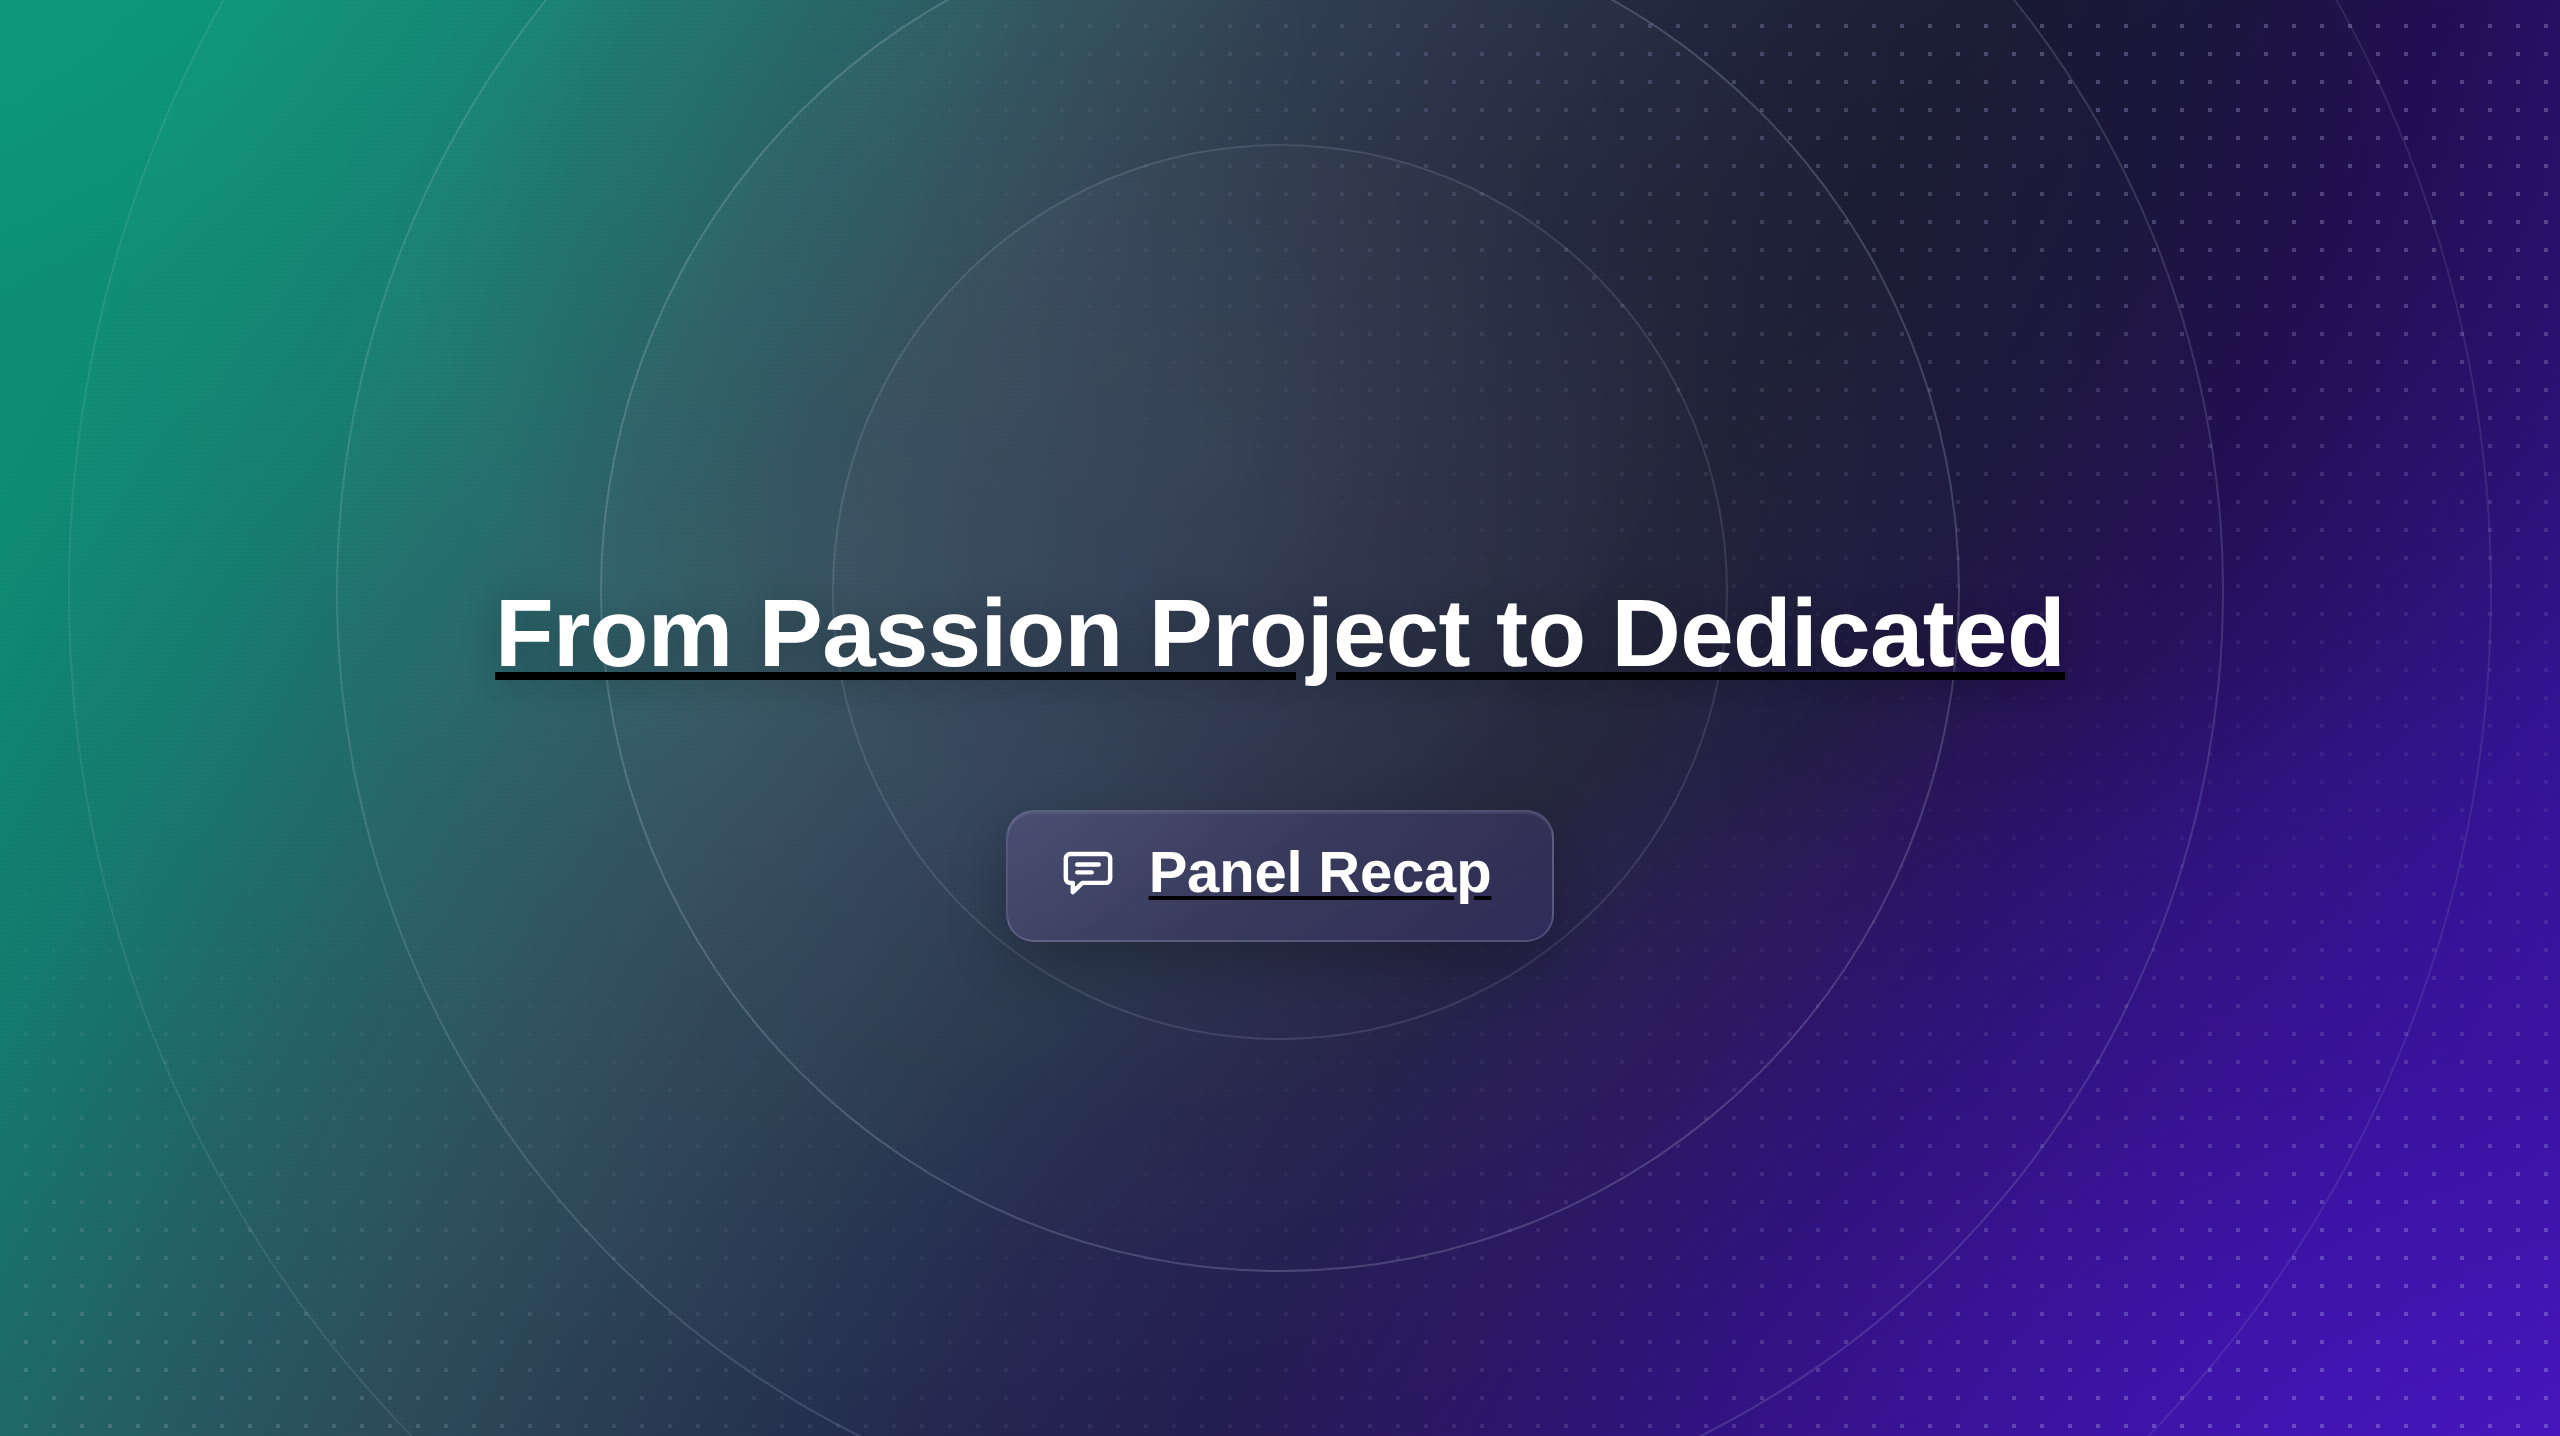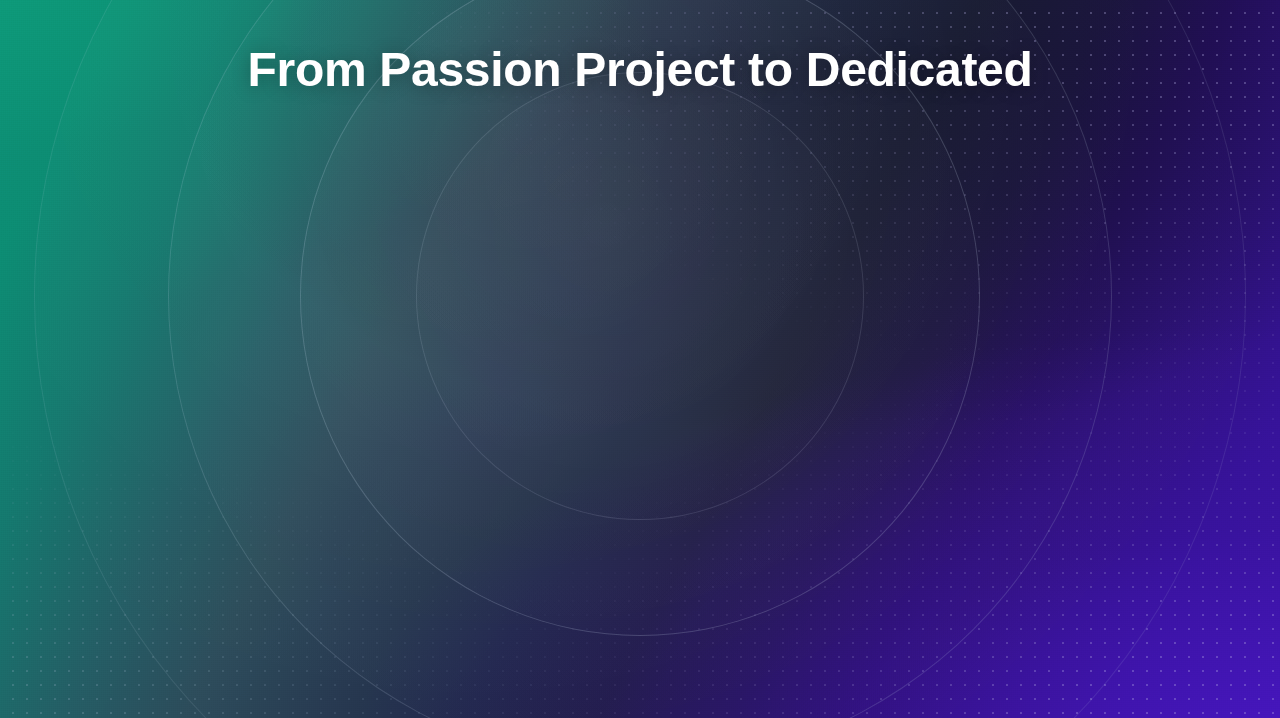--- a/index.html
+++ b/index.html
@@ -112,21 +112,23 @@
     mix-blend-mode: overlay;
   }
 
   
   .content {
     position: absolute;
     inset: 0;
     display: flex;
     flex-direction: column;
     align-items: center;
+    justify-content: center;
     padding-top: 38px;
+    text-decoration: underline;
   }
 
   .title {
     color: #ffffff;
     font-family: "Liberation Sans", sans-serif;
     font-weight: 700;
     font-size: 48px;
     line-height: 63px;
     letter-spacing: -0.3px;
     text-align: center;
@@ -186,15 +188,25 @@
   <div class="dots dots-bl"></div>
 
   <div class="grain"></div>
 
   <div class="content">
 
     <h1 class="title">
       <span>From Passion Project to Dedicated</span><br>
     </h1>
 
+    <div class="btn">
+      <span class="btn-icon">
+        <svg width="28" height="28" viewBox="0 0 24 24" fill="none" stroke="#ffffff" stroke-width="1.9" stroke-linecap="round" stroke-linejoin="round" aria-hidden="true">
+          <path d="M4.4 3.4h15.2a1.9 1.9 0 0 1 1.9 1.9v8.6a1.9 1.9 0 0 1-1.9 1.9H9.6l-4.1 4.0v-4.0H4.4a1.9 1.9 0 0 1-1.9-1.9V5.3a1.9 1.9 0 0 1 1.9-1.9z"></path>
+          <line x1="7.4" y1="7.9" x2="16.6" y2="7.9"></line>
+          <line x1="7.4" y1="11.3" x2="13.6" y2="11.3"></line>
+        </svg>
+      </span>
+      <span class="btn-label">Panel Recap</span>
+    </div>
 
   </div>
 </div>
 
 </body></html>

